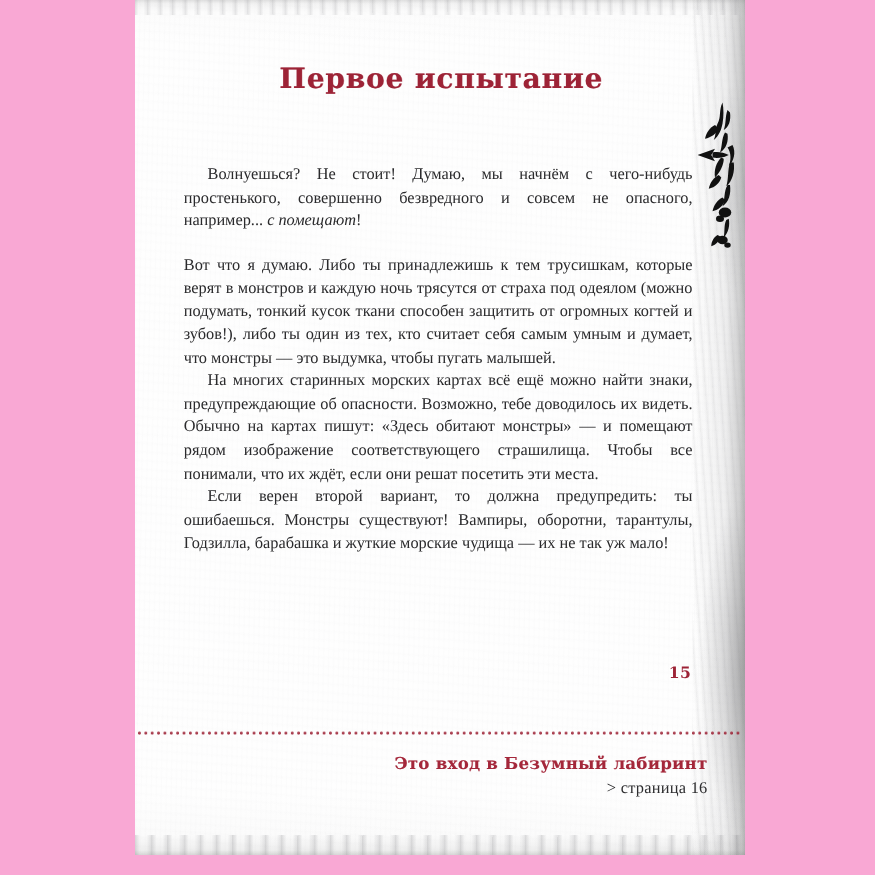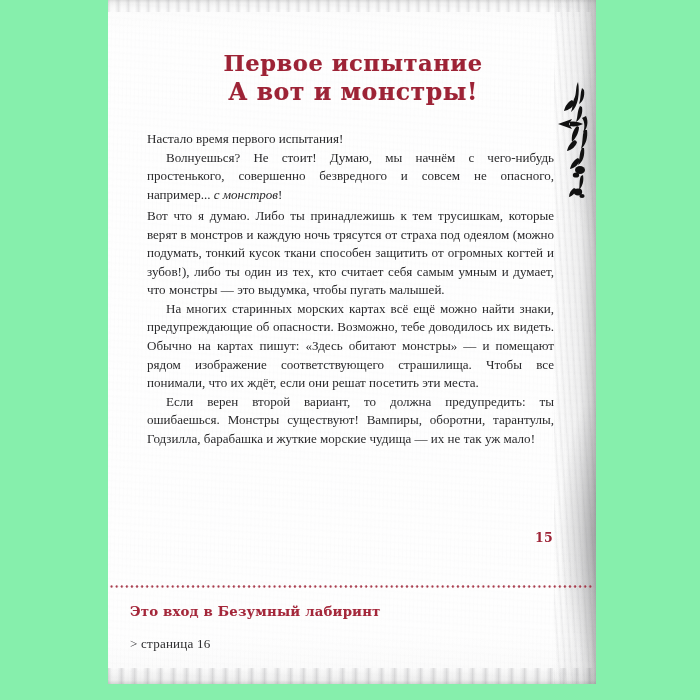--- a/index.html
+++ b/index.html
@@ -7,21 +7,21 @@
     margin: 0;
     padding: 0;
     background: #ffffff;
   }
 
   #screen {
     position: relative;
     width: 700px;
     height: 700px;
     overflow: hidden;
-    background: #86efac;
+    background: #f9a8d4;
     font-family: "Liberation Serif", "DejaVu Serif", serif;
   }
 
   
   .page-sheet {
     position: absolute;
     left: 108px;
     top: 0px;
     width: 488px;
     height: 684px;
@@ -152,21 +152,21 @@
     line-height: 18.55px;
     text-align: justify;
     text-justify: inter-word;
     hyphens: manual;
   }
   .body-text p {
     margin: 0;
     text-indent: 19px;
   }
   .body-text p.noindent { text-indent: 0; }
-  .body-text p.gap { margin-top: 3px; }
+  .body-text p.gap { margin-top: 17px; }
   .body-text em { font-style: italic; }
 
   
   .page-number {
     position: absolute;
     right: 43px;
     top: 530px;
     color: #9d2336;
     font-family: "DejaVu Serif", "Liberation Serif", serif;
     font-size: 12.5px;
@@ -183,36 +183,36 @@
     top: 585px;
     height: 3px;
     background-image:
       radial-gradient(circle closest-side at 50% 50%, #9d2336 58%, rgba(157,35,54,0) 100%);
     background-size: 5.1px 3px;
     background-repeat: repeat-x;
     opacity: 0.88;
   }
   .footer {
     position: absolute;
-    left: 22px;
+    left: 48px;
     right: 30px;
     top: 604px;
-    text-align: left;
+    text-align: right;
     user-select: none;
   }
   .footer-title {
     color: #a4273a;
     font-family: "DejaVu Serif", "Liberation Serif", serif;
     font-weight: 700;
     font-size: 13.2px;
     letter-spacing: 0.25px;
     text-shadow: 0.35px 0 0 rgba(164,39,58,0.3);
   }
   .footer-sub {
-    margin-top: 17px;
+    margin-top: 3px;
     color: #2e2e30;
     font-size: 13.1px;
     letter-spacing: 0.2px;
   }
 
   
   .ornament {
     position: absolute;
     right: -8px;
     top: 78px;
@@ -231,21 +231,20 @@
   <div class="page-sheet">
 
     <div class="paper-grain"></div>
     <div class="top-band"></div>
     <div class="bottom-band"></div>
     <div class="fold-shade"></div>
     <div class="fold-shade bottomheavy"></div>
 
     <div class="heading">
       <div class="heading-line l1">Первое испытание</div>
-      <div class="heading-line l2">А вот и монстры!</div>
     </div>
 
     <div class="ornament">
       <svg width="46" height="128" viewBox="0 0 46 128" aria-hidden="true">
         <g fill="#111111">
           <path d="M20 4 C17 10, 19 16, 16 21 C14 25, 15 30, 13 34 C17 31, 19 26, 20 21 C21 15, 21 9, 20 4 Z"></path>
           <path d="M24 10 C22 15, 23 21, 21 26 C25 24, 27 18, 26 12 Z"></path>
           <path d="M14 22 C10 24, 7 28, 6 33 C11 32, 15 29, 17 25 Z"></path>
           <path d="M22 28 C19 33, 20 39, 18 44 C23 41, 25 35, 24 29 Z"></path>
           <path d="M0 46 L14 41 L11 46 L14 51 Z"></path>
@@ -260,22 +259,21 @@
           <ellipse cx="18" cy="97" rx="3.2" ry="2.6"></ellipse>
           <path d="M23 98 C21 102, 22 107, 21 112 C25 108, 26 102, 25 97 Z"></path>
           <ellipse cx="20" cy="114" rx="4.2" ry="3.4"></ellipse>
           <ellipse cx="24" cy="118" rx="2.6" ry="2.1"></ellipse>
           <path d="M16 110 C13 112, 11 115, 11 119 C15 118, 18 114, 18 111 Z"></path>
         </g>
       </svg>
     </div>
 
     <div class="body-text">
-      <p class="noindent">Настало время первого испытания!</p>
-      <p><span>Волнуешься? Не стоит! Думаю, мы начнём с чего-нибудь простенького, совершенно безвредного и совсем не опасного, например... </span><em>с монстров</em><span>!</span></p>
+      <p><span>Волнуешься? Не стоит! Думаю, мы начнём с чего-нибудь простенького, совершенно безвредного и совсем не опасного, например... </span><em>с помещают</em><span>!</span></p>
       <p class="gap noindent">Вот что я думаю. Либо ты принадлежишь к тем трусишкам, которые верят в монстров и каждую ночь трясутся от страха под одеялом (можно подумать, тонкий кусок ткани способен защитить от огромных когтей и зубов!), либо ты один из тех, кто считает себя самым умным и думает, что монстры — это выдумка, чтобы пугать малышей.</p>
       <p>На многих старинных морских картах всё ещё можно найти знаки, предупреждающие об опасности. Возможно, тебе доводилось их видеть. Обычно на картах пишут: «Здесь обитают монстры» — и помещают рядом изображение соответствующего страшилища. Чтобы все понимали, что их ждёт, если они решат посетить эти места.</p>
       <p>Если верен второй вариант, то должна предупредить: ты ошибаешься. Монстры существуют! Вампиры, оборотни, тарантулы, Годзилла, барабашка и жуткие морские чудища — их не так уж мало!</p>
     </div>
 
     <div class="page-number">15</div>
 
     <div class="footer-rule"></div>
     <div class="footer">
       <div class="footer-title">Это вход в Безумный лабиринт</div>

